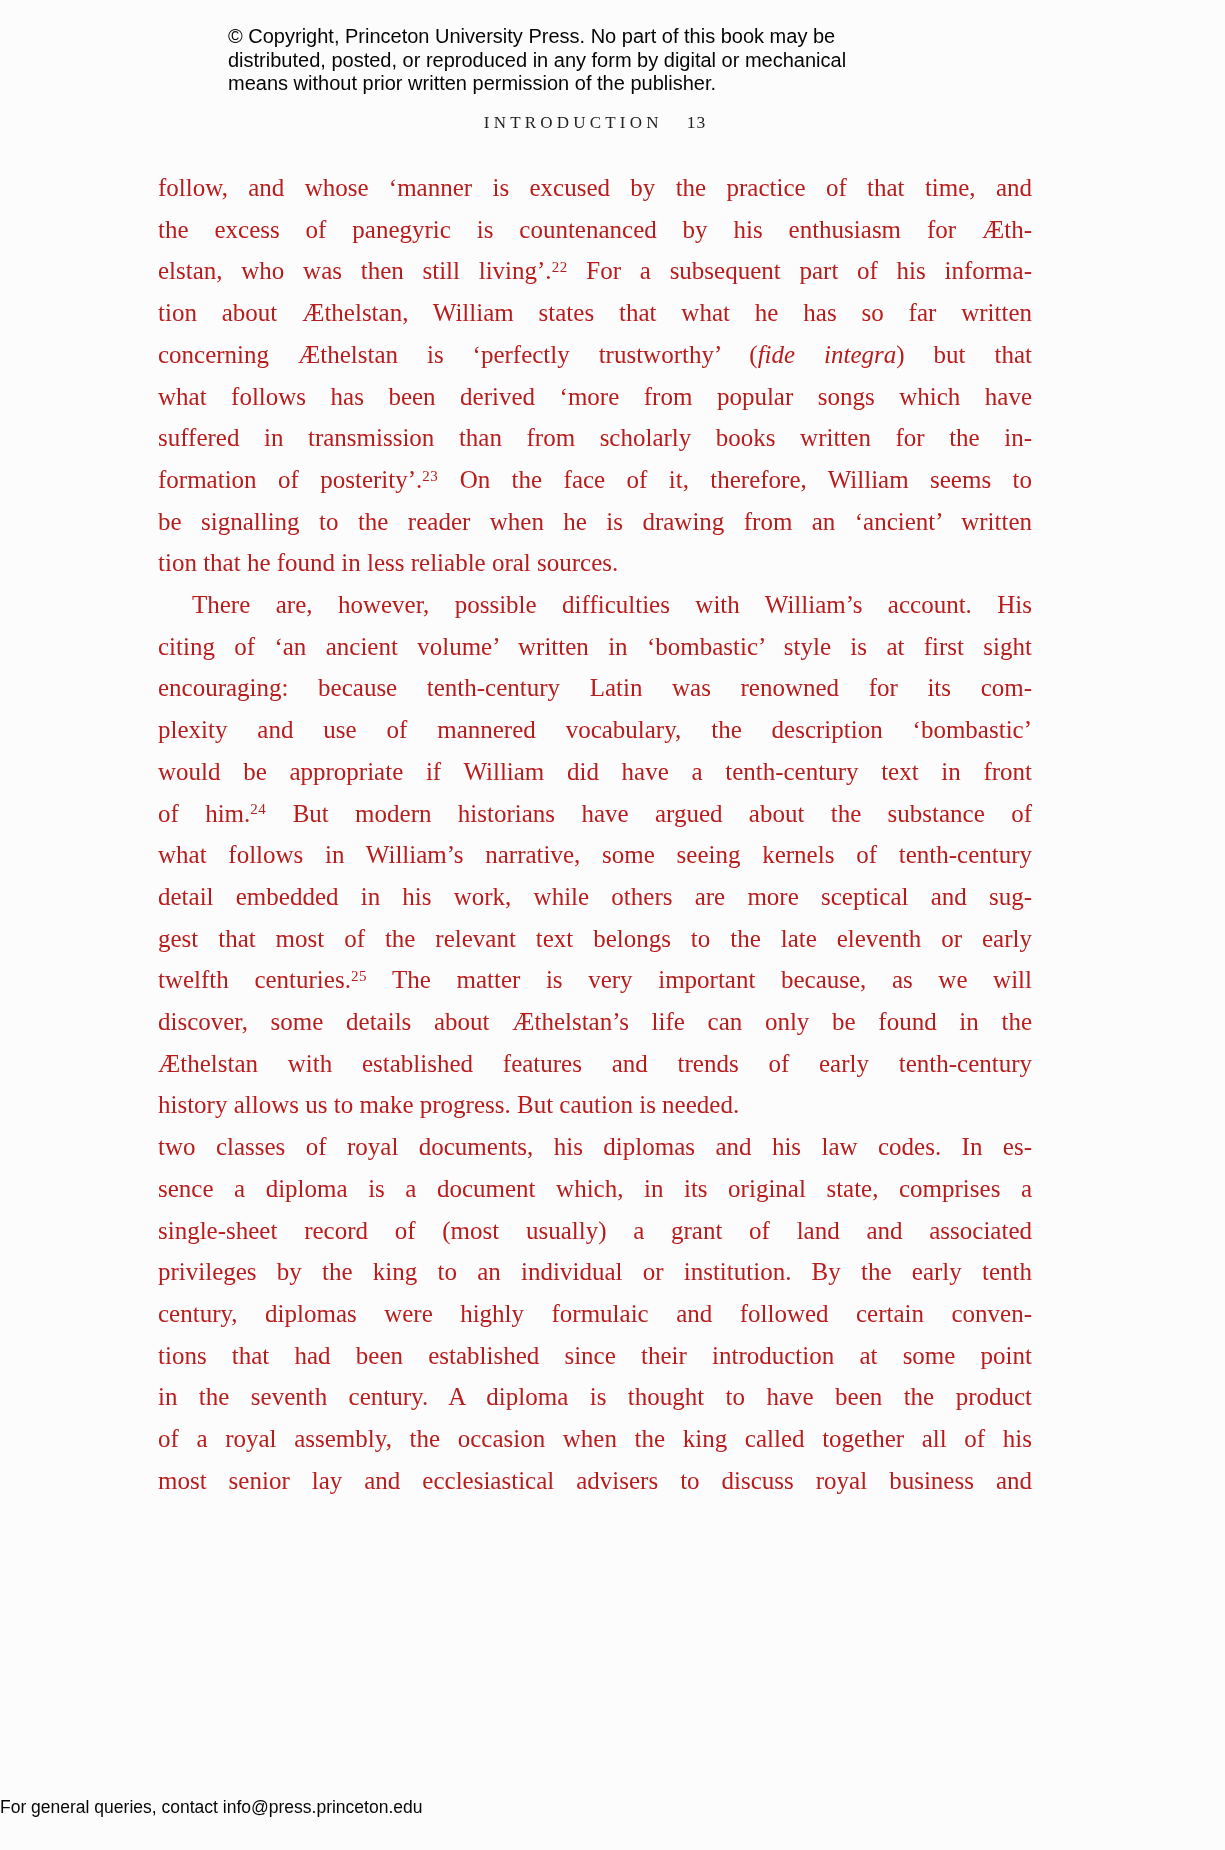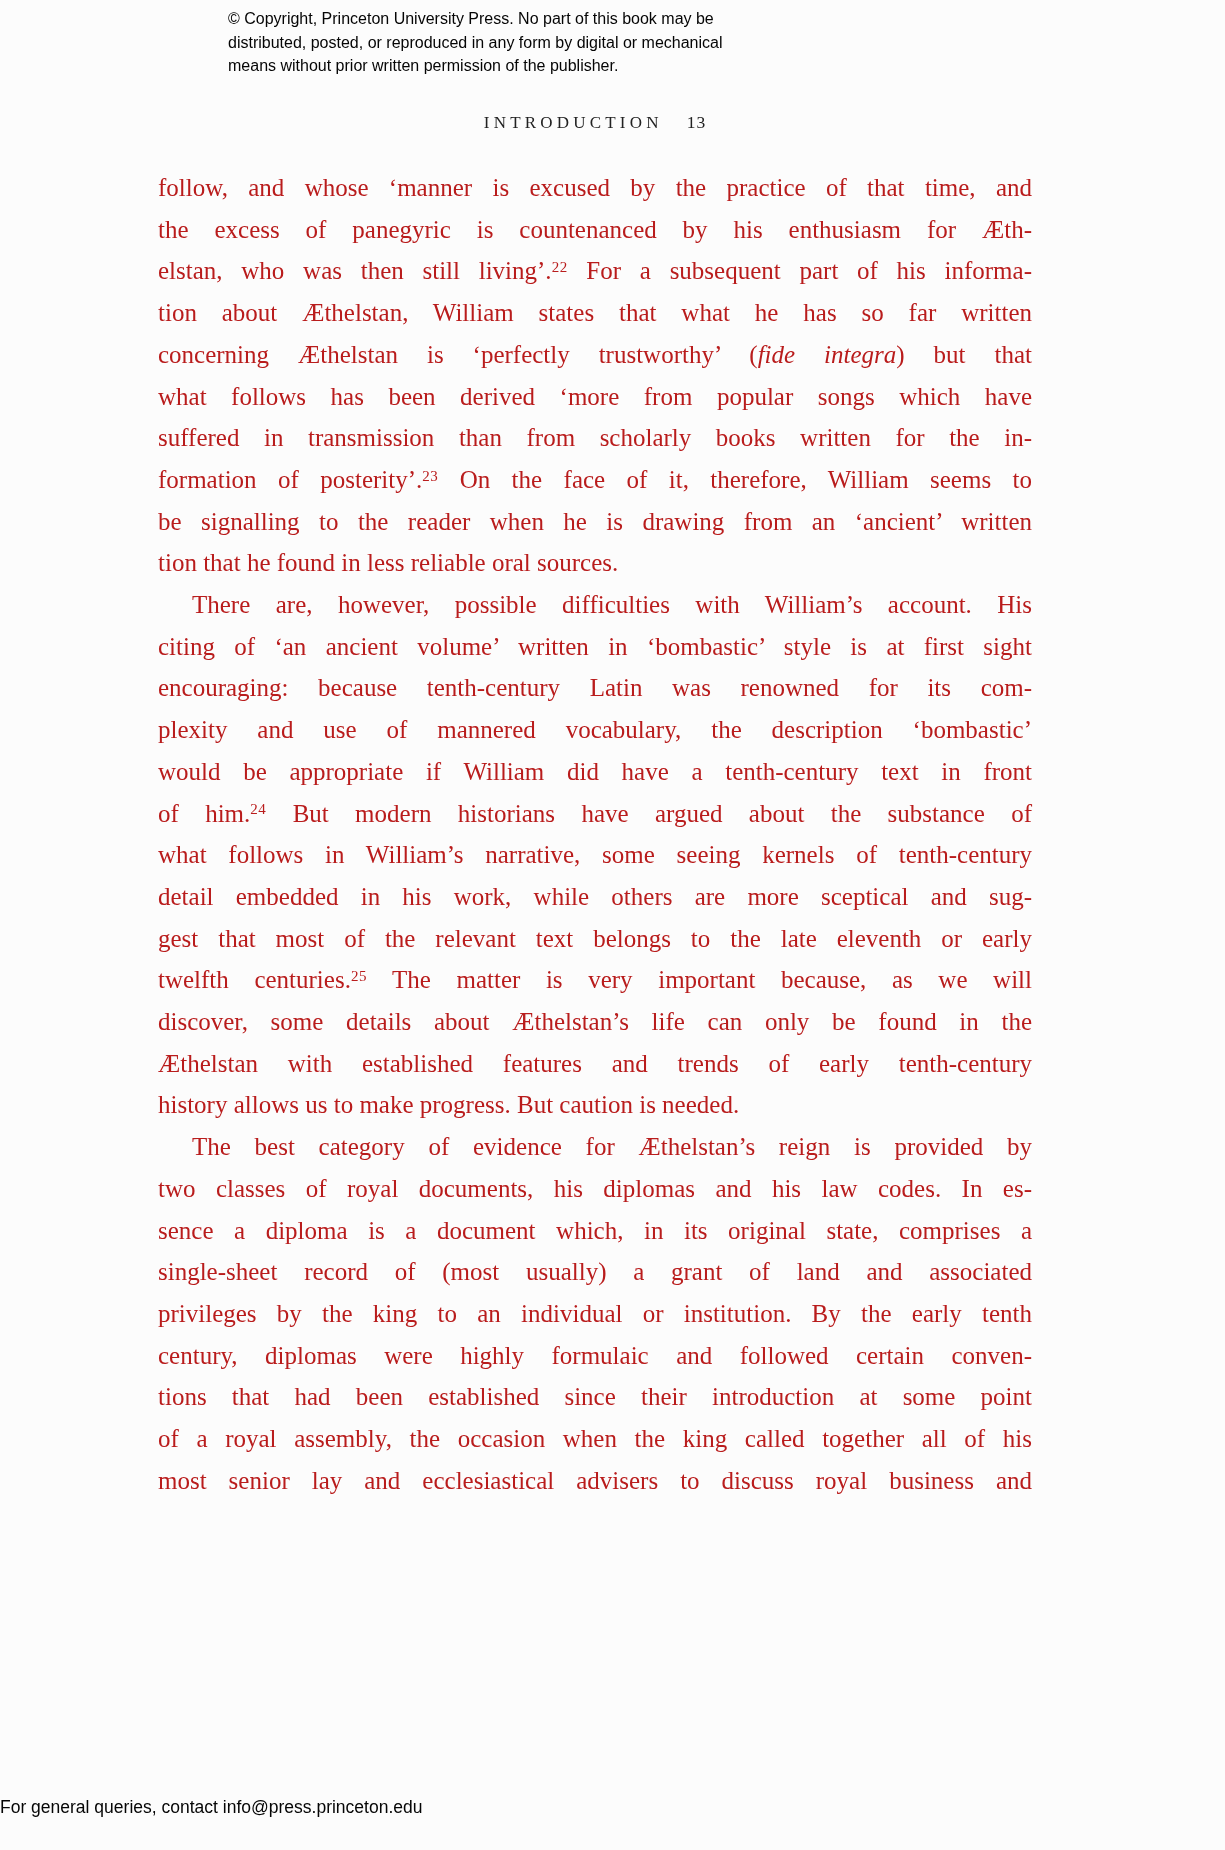--- a/index.html
+++ b/index.html
@@ -7,23 +7,23 @@
     position: relative;
     width: 1225px;
     height: 1850px;
     background: #fcfcfc;
     overflow: hidden;
     font-kerning: normal;
   }
   .copyright {
     position: absolute;
     left: 228px;
-    top: 7px;
+    top: 25px;
     font-family: "Liberation Sans", sans-serif;
-    font-size: 16px;
+    font-size: 20px;
     line-height: 23.5px;
     color: #050505;
     white-space: nowrap;
   }
   .running-head {
     position: absolute;
     left: 158px;
     top: 112px;
     width: 874px;
     text-align: center;
@@ -112,27 +112,27 @@
         <div class="bline"><span>of him.</span><sup>24</sup><span> But modern historians have argued about the substance of</span></div>
         <div class="bline"><span>what follows in William’s narrative, some seeing kernels of tenth-century</span></div>
         <div class="bline"><span>detail embedded in his work, while others are more sceptical and sug-</span></div>
         <div class="bline"><span>gest that most of the relevant text belongs to the late eleventh or early</span></div>
         <div class="bline"><span>twelfth centuries.</span><sup>25</sup><span> The matter is very important because, as we will</span></div>
         <div class="bline"><span>discover, some details about Æthelstan’s life can only be found in the</span></div>
         <div class="bline"><span>Æthelstan with established features and trends of early tenth-century</span></div>
         <div class="bline last"><span>history allows us to make progress. But caution is needed.</span></div>
       </div>
       <div>
-        <div class="bline indent"><span>The best category of evidence for Æthelstan’s reign is provided by</span></div>
         <div class="bline"><span>two classes of royal documents, his diplomas and his law codes. In es-</span></div>
         <div class="bline"><span>sence a diploma is a document which, in its original state, comprises a</span></div>
         <div class="bline"><span>single-sheet record of (most usually) a grant of land and associated</span></div>
         <div class="bline"><span>privileges by the king to an individual or institution. By the early tenth</span></div>
         <div class="bline"><span>century, diplomas were highly formulaic and followed certain conven-</span></div>
         <div class="bline"><span>tions that had been established since their introduction at some point</span></div>
+        <div class="bline"><span>in the seventh century. A diploma is thought to have been the product</span></div>
         <div class="bline"><span>of a royal assembly, the occasion when the king called together all of his</span></div>
         <div class="bline"><span>most senior lay and ecclesiastical advisers to discuss royal business and</span></div>
       </div>
     </div>
 
   <div class="page-footer">For general queries, contact info@press.princeton.edu</div>
 
 </div>
 
 </body></html>

